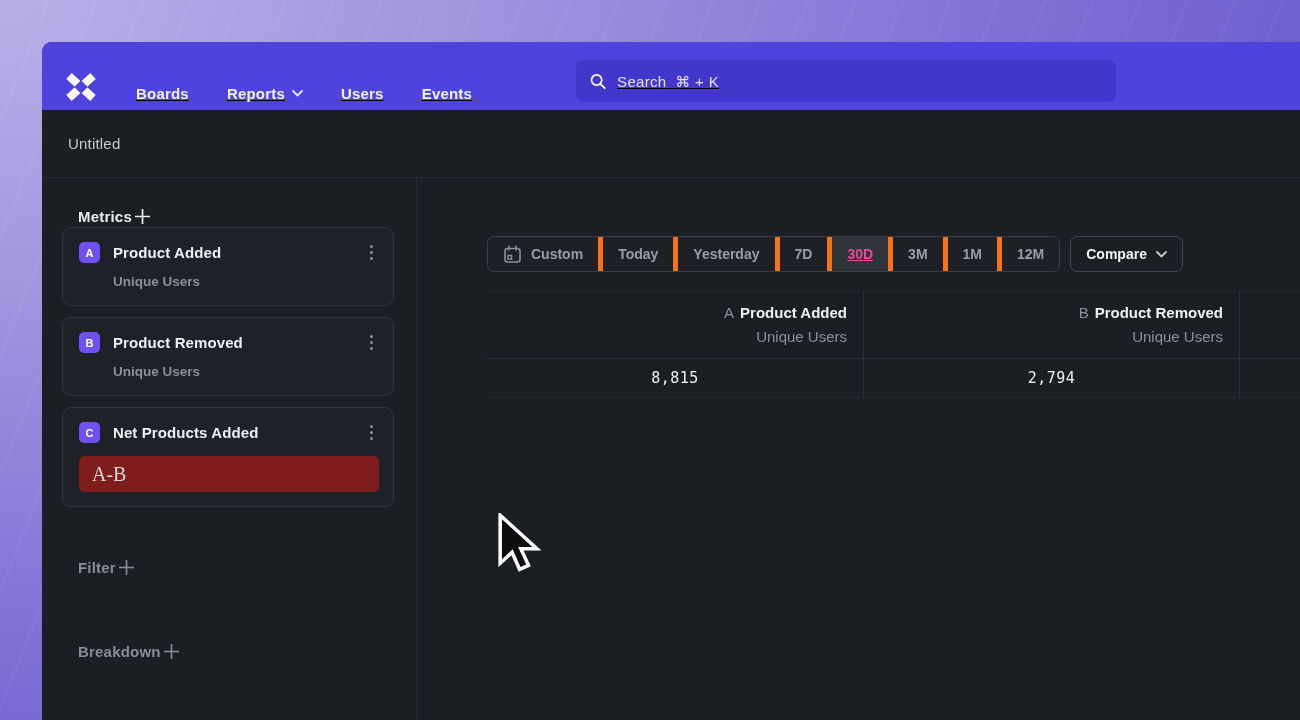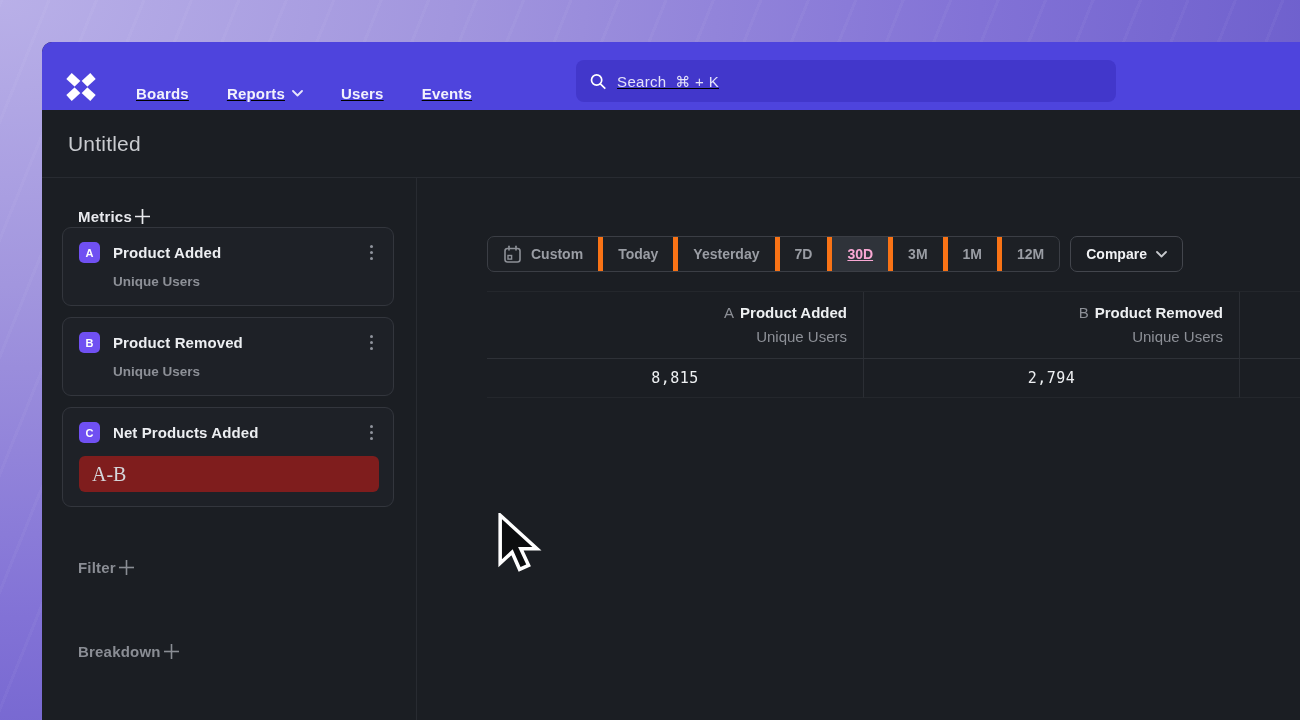--- a/index.html
+++ b/index.html
@@ -44,21 +44,21 @@
     background:transparent; border:none; outline:none; color:#e5e5e5;
     font-size:15px; width:100%; font-family:inherit; letter-spacing:0.3px;
   }
   .search input::placeholder{ color:#e4e2fa; opacity:1; }
 
   
   .doc-header{
     height:68px; flex:0 0 68px; display:flex; align-items:center;
     padding-left:26px; border-bottom:1px solid #282b31;
   }
-  .doc-title{ color:#c9cbcf; font-size:21px; letter-spacing:0.2px; cursor:text; }
+  .doc-title{ color:#c9cbcf; font-size:15px; letter-spacing:0.2px; cursor:text; }
 
   
   .body{ flex:1; display:flex; min-height:0; }
 
   .sidebar{
     width:375px; flex:0 0 375px; border-right:1px solid #282b31;
     padding-top:28px; position:relative;
   }
   .section-row{
     display:flex; align-items:center; 
@@ -98,21 +98,21 @@
   .range-group{
     display:flex; align-items:stretch; height:36px;
     border:1px solid #3b3e45; border-radius:7px; overflow:hidden; background:#1d2025;
   }
   .seg{
     display:flex; align-items:center; gap:9px; padding:0 15px;
     color:#9a9da4; font-size:14px; font-weight:600; background:none; border:none;
     border-right:5px solid #f97316; cursor:pointer; font-family:inherit; white-space:nowrap;
   }
   .seg:last-child{ border-right:none; }
-  .seg.selected{ background:#2f333a; color:#f9a8d4; font-weight:700;text-decoration:underline; }
+  .seg.selected{ background:#2f333a; color:#ec4899; font-weight:700;text-decoration:underline; }
   .compare-btn{
     margin-left:10px; height:36px; display:flex; align-items:center; gap:9px;
     border:1px solid #43464d; border-radius:7px; background:none; padding:0 15px;
     color:#f1f2f4; font-size:14px; font-weight:700; cursor:pointer; font-family:inherit;
   }
 
   .results{
     margin:19px 0 0 70px;
     display:grid; grid-template-columns:377px 376px 1fr;
     border-top:1px solid #24272c;

